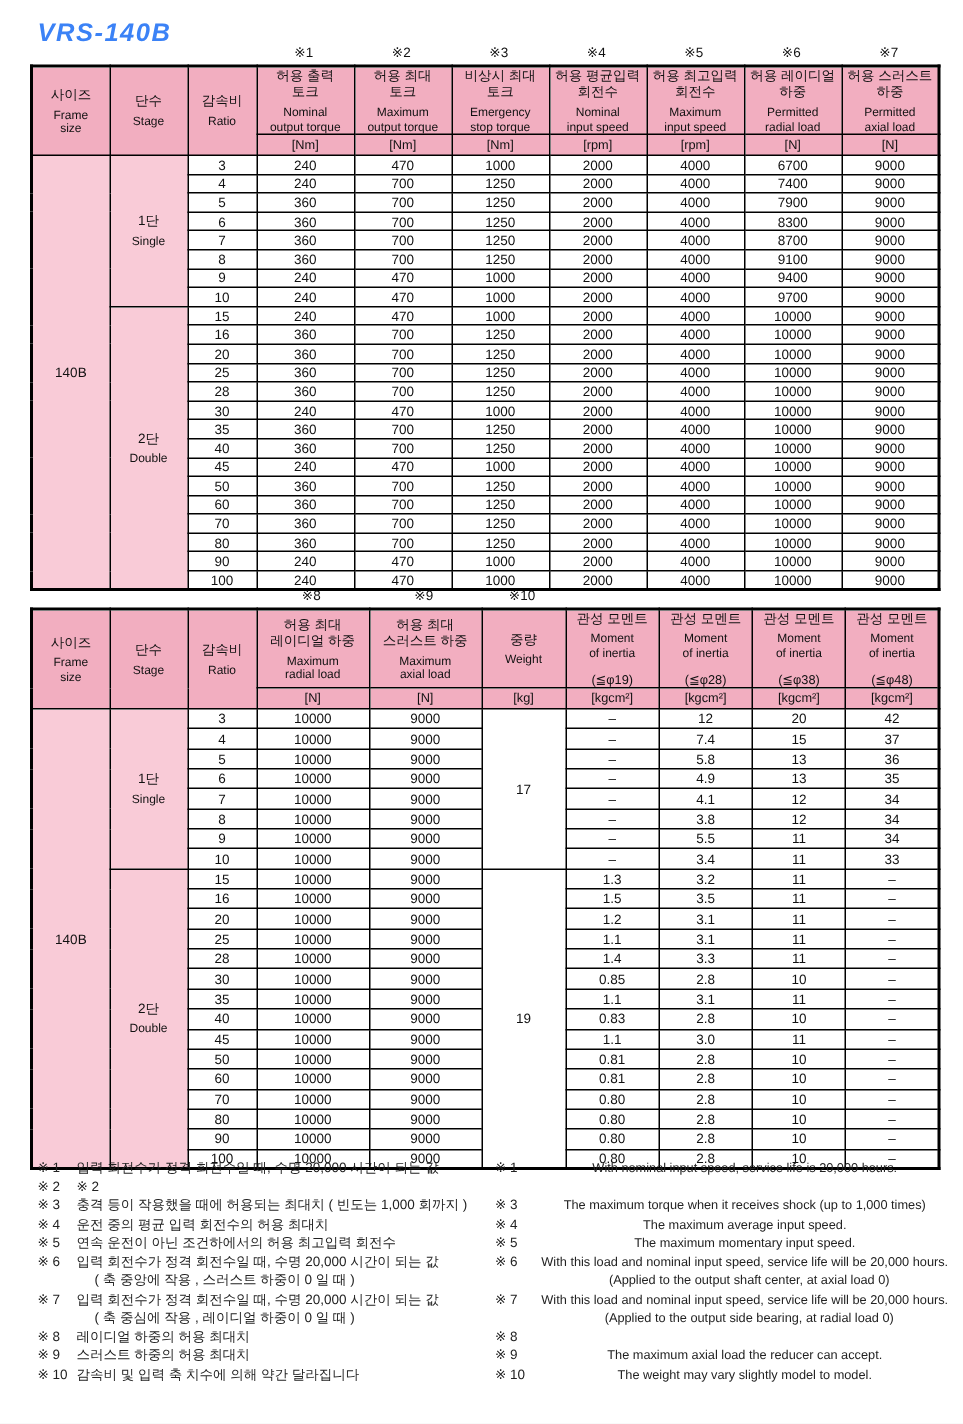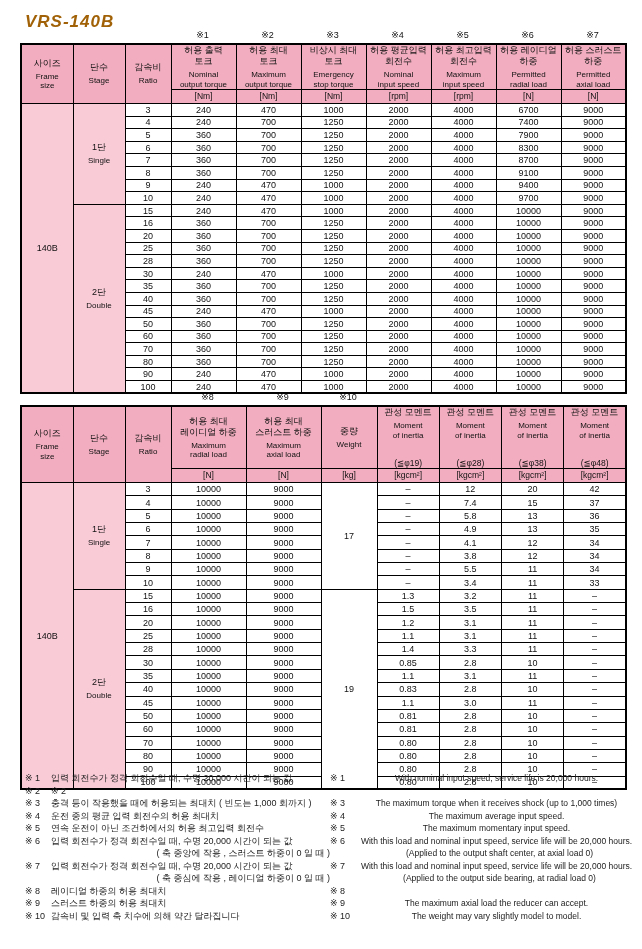--- a/index.html
+++ b/index.html
@@ -3,43 +3,43 @@
 <meta charset="utf-8">
 <style>
   :root{
     --hp:#f2aec0;
     --cp:#f9cbd7;
     --bd:#000000;
   }
   *{margin:0;padding:0;box-sizing:border-box;}
   body{background:#e8e8e8;font-family:"Liberation Sans","DejaVu Sans",sans-serif;}
   .page{position:relative;width:642px;height:949px;background:#fff;overflow:hidden;}
-  .title{position:absolute;left:25px;top:12px;font-size:17px;font-style:italic;font-weight:bold;letter-spacing:1px;color:#a16207;}
+  .title{position:absolute;left:25px;top:12px;font-size:17px;font-style:italic;font-weight:bold;letter-spacing:1px;color:#3b82f6;}
   .tblock{position:absolute;left:20px;width:605px;}
   .marks{display:flex;height:15px;font-size:9px;color:#111;}
   .marks span{display:block;text-align:center;line-height:14px;}
   table.spec{border-collapse:collapse;table-layout:fixed;width:605px;border:2px solid var(--bd);background:#fff;}
   table.spec th,table.spec td{border:1px solid var(--bd);text-align:center;vertical-align:middle;padding:0;font-weight:normal;color:#111;overflow:hidden;}
   th.pinkhead{background:var(--hp);}
   td.unit{background:var(--hp);font-size:8.5px;height:14px;line-height:13px;}
   td.sidecell{background:var(--cp);}
   .hko{font-size:9px;line-height:11px;white-space:pre-line;}
   .hen{font-size:8px;line-height:9.5px;white-space:pre-line;margin-top:3px;}
-  .hsub{font-size:8.5px;line-height:10px;margin-top:18px;}
+  .hsub{font-size:8.5px;line-height:10px;margin-top:8px;}
   thead tr.main{height:41px;}
   #t1 tbody tr{height:12.6px;}
   #t2 tbody tr{height:13.35px;}
   tbody td{font-size:9px;line-height:10px;}
   td.frame{font-size:9px;}
   .footnotes{position:absolute;left:25px;top:772px;width:612px;}
   .fnrow{display:flex;line-height:12.5px;}
   .fmark{flex:none;width:26px;font-size:9px;color:#222;}
   .fko{flex:none;width:279px;font-size:9px;color:#222;}
   .fen{flex:1;font-size:8.5px;color:#222;text-align:center;}
-  .fko.cont{padding-left:12px;text-align:right;}
+  .fko.cont{padding-left:12px;}
   .fen.cont{padding-left:6px;}
 </style>
 </head>
 <body>
 
 <div class="page">
   <div class="title">VRS-140B</div>
 
   <div class="tblock" style="top:28px">
     <div class="marks" id="t1marks">

